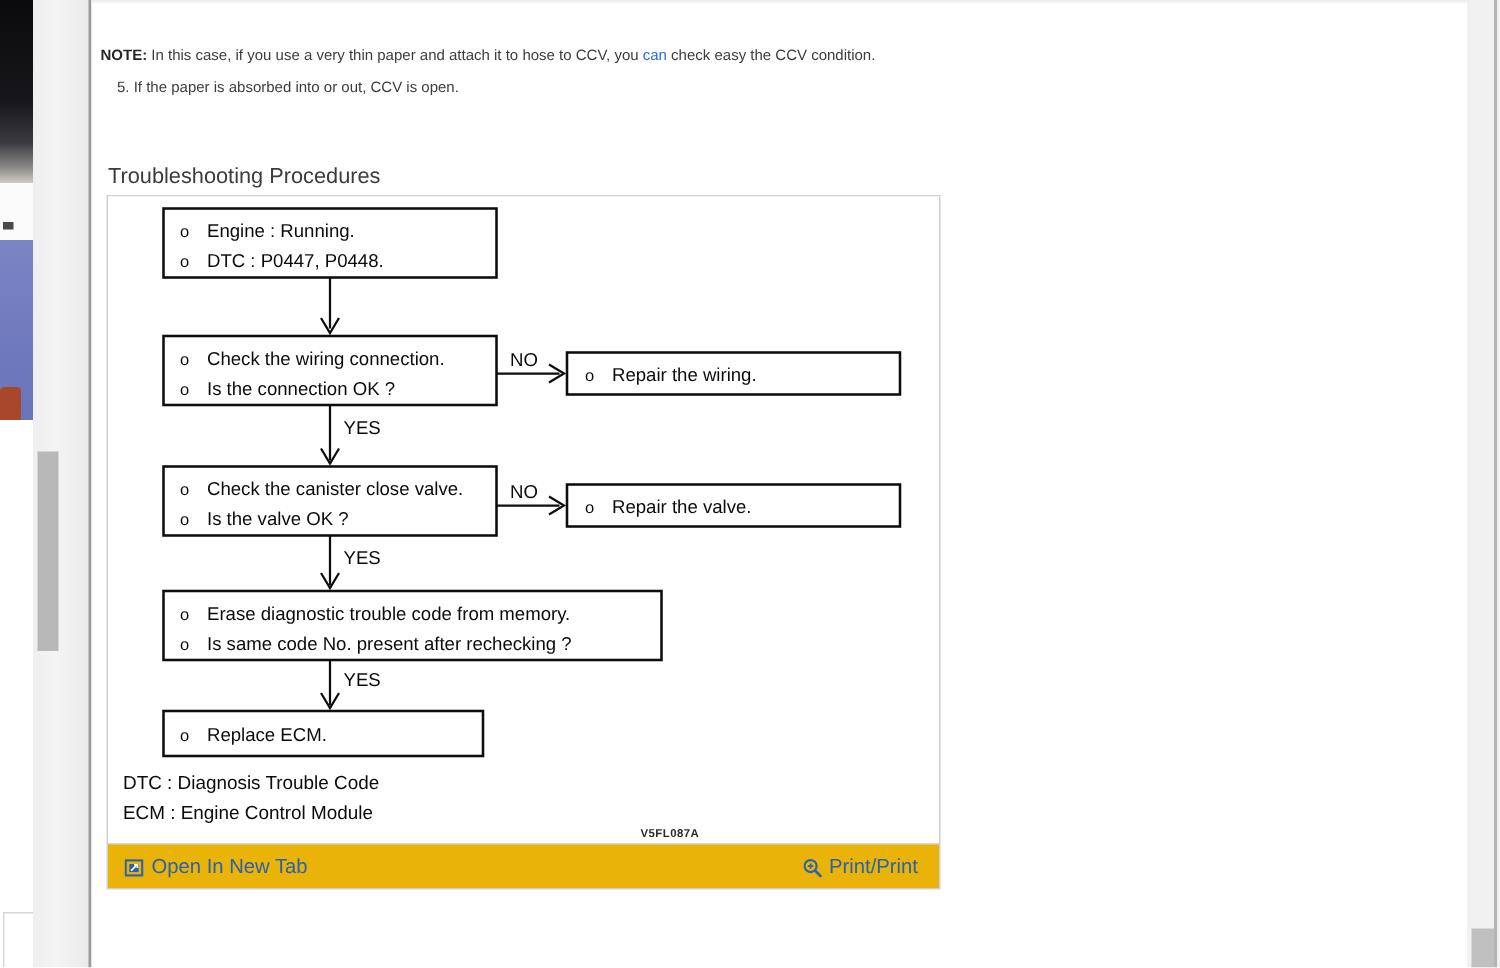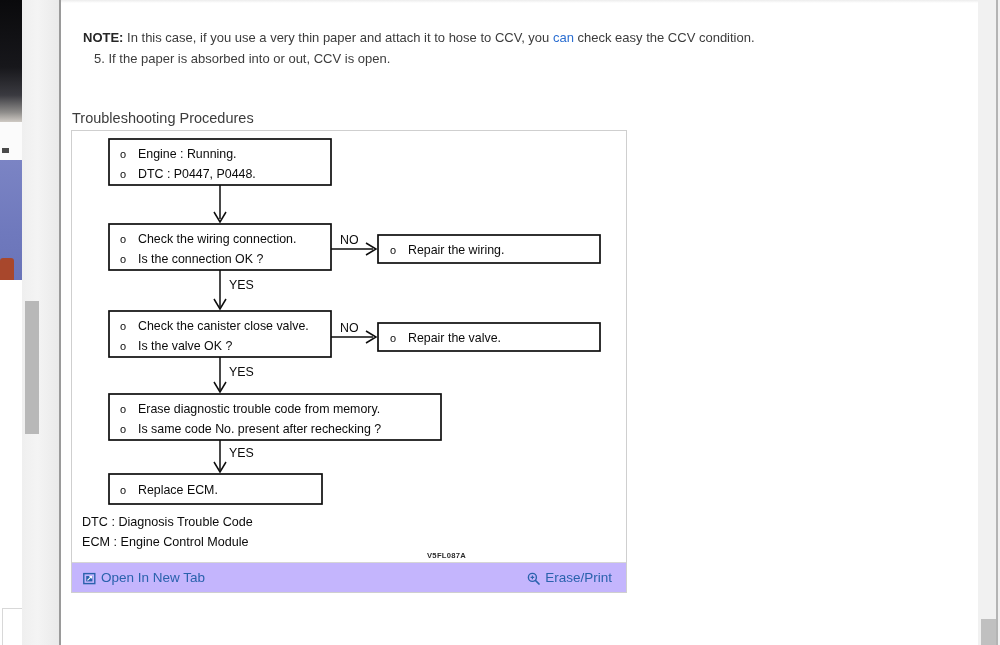--- a/index.html
+++ b/index.html
@@ -128,24 +128,24 @@
   .right-scroll-thumb {
     position: absolute;
     left: 981px; top: 619px;
     width: 15px; height: 26px;
     background: #c0c0c0;
   }
 
   
   .note-block {
     position: absolute;
-    left: 22px; top: 27px;
+    left: 6px; top: 27px;
     width: 800px;
     color: #3c3c3c;
-    font-size: 13px;
+    font-size: 10px;
     line-height: 21px;
   }
   .note-line { white-space: nowrap; }
   .note-lead { font-weight: bold; color: #262626; }
   .note-link { color: #2b6ed1; }
   .note-item {
     padding-left: 11px;
     white-space: nowrap;
   }
 
@@ -173,21 +173,21 @@
     width: 554px; height: 431px;
     overflow: hidden;
     background: #ffffff;
   }
   .figure-svg { display: block; }
 
   .figure-footer {
     position: absolute;
     left: 0; bottom: 0;
     width: 554px; height: 30px;
-    background: #c4b5fd;
+    background: #eab308;
     border-top: 1px solid #d6d6d6;
     box-sizing: border-box;
   }
   .foot-link {
     position: absolute;
     top: 6px;
     color: #2a62ad;
     font-size: 13.5px;
     line-height: 18px;
     cursor: pointer;
@@ -375,21 +375,21 @@
         </div>
 
         <div class="foot-link right">
           <span class="foot-icon">
             <svg width="13" height="13" viewBox="0 0 13 13">
               <circle cx="5.4" cy="5.4" r="4.0" fill="none" stroke="#2a62ad" stroke-width="1.4"></circle>
               <path d="M8.5,8.5 L12,12" stroke="#2a62ad" stroke-width="1.7" stroke-linecap="round"></path>
               <path d="M5.4,3.6 L5.4,7.2 M3.6,5.4 L7.2,5.4" stroke="#2a62ad" stroke-width="1.1"></path>
             </svg>
           </span>
-          <span>Erase/Print</span>
+          <span>Print/Print</span>
         </div>
       </div>
 
     </div>
   </div>
 
   <div class="right-margin"></div>
   <div class="right-scroll-thumb"></div>
   <div class="right-edge-line"></div>
 

